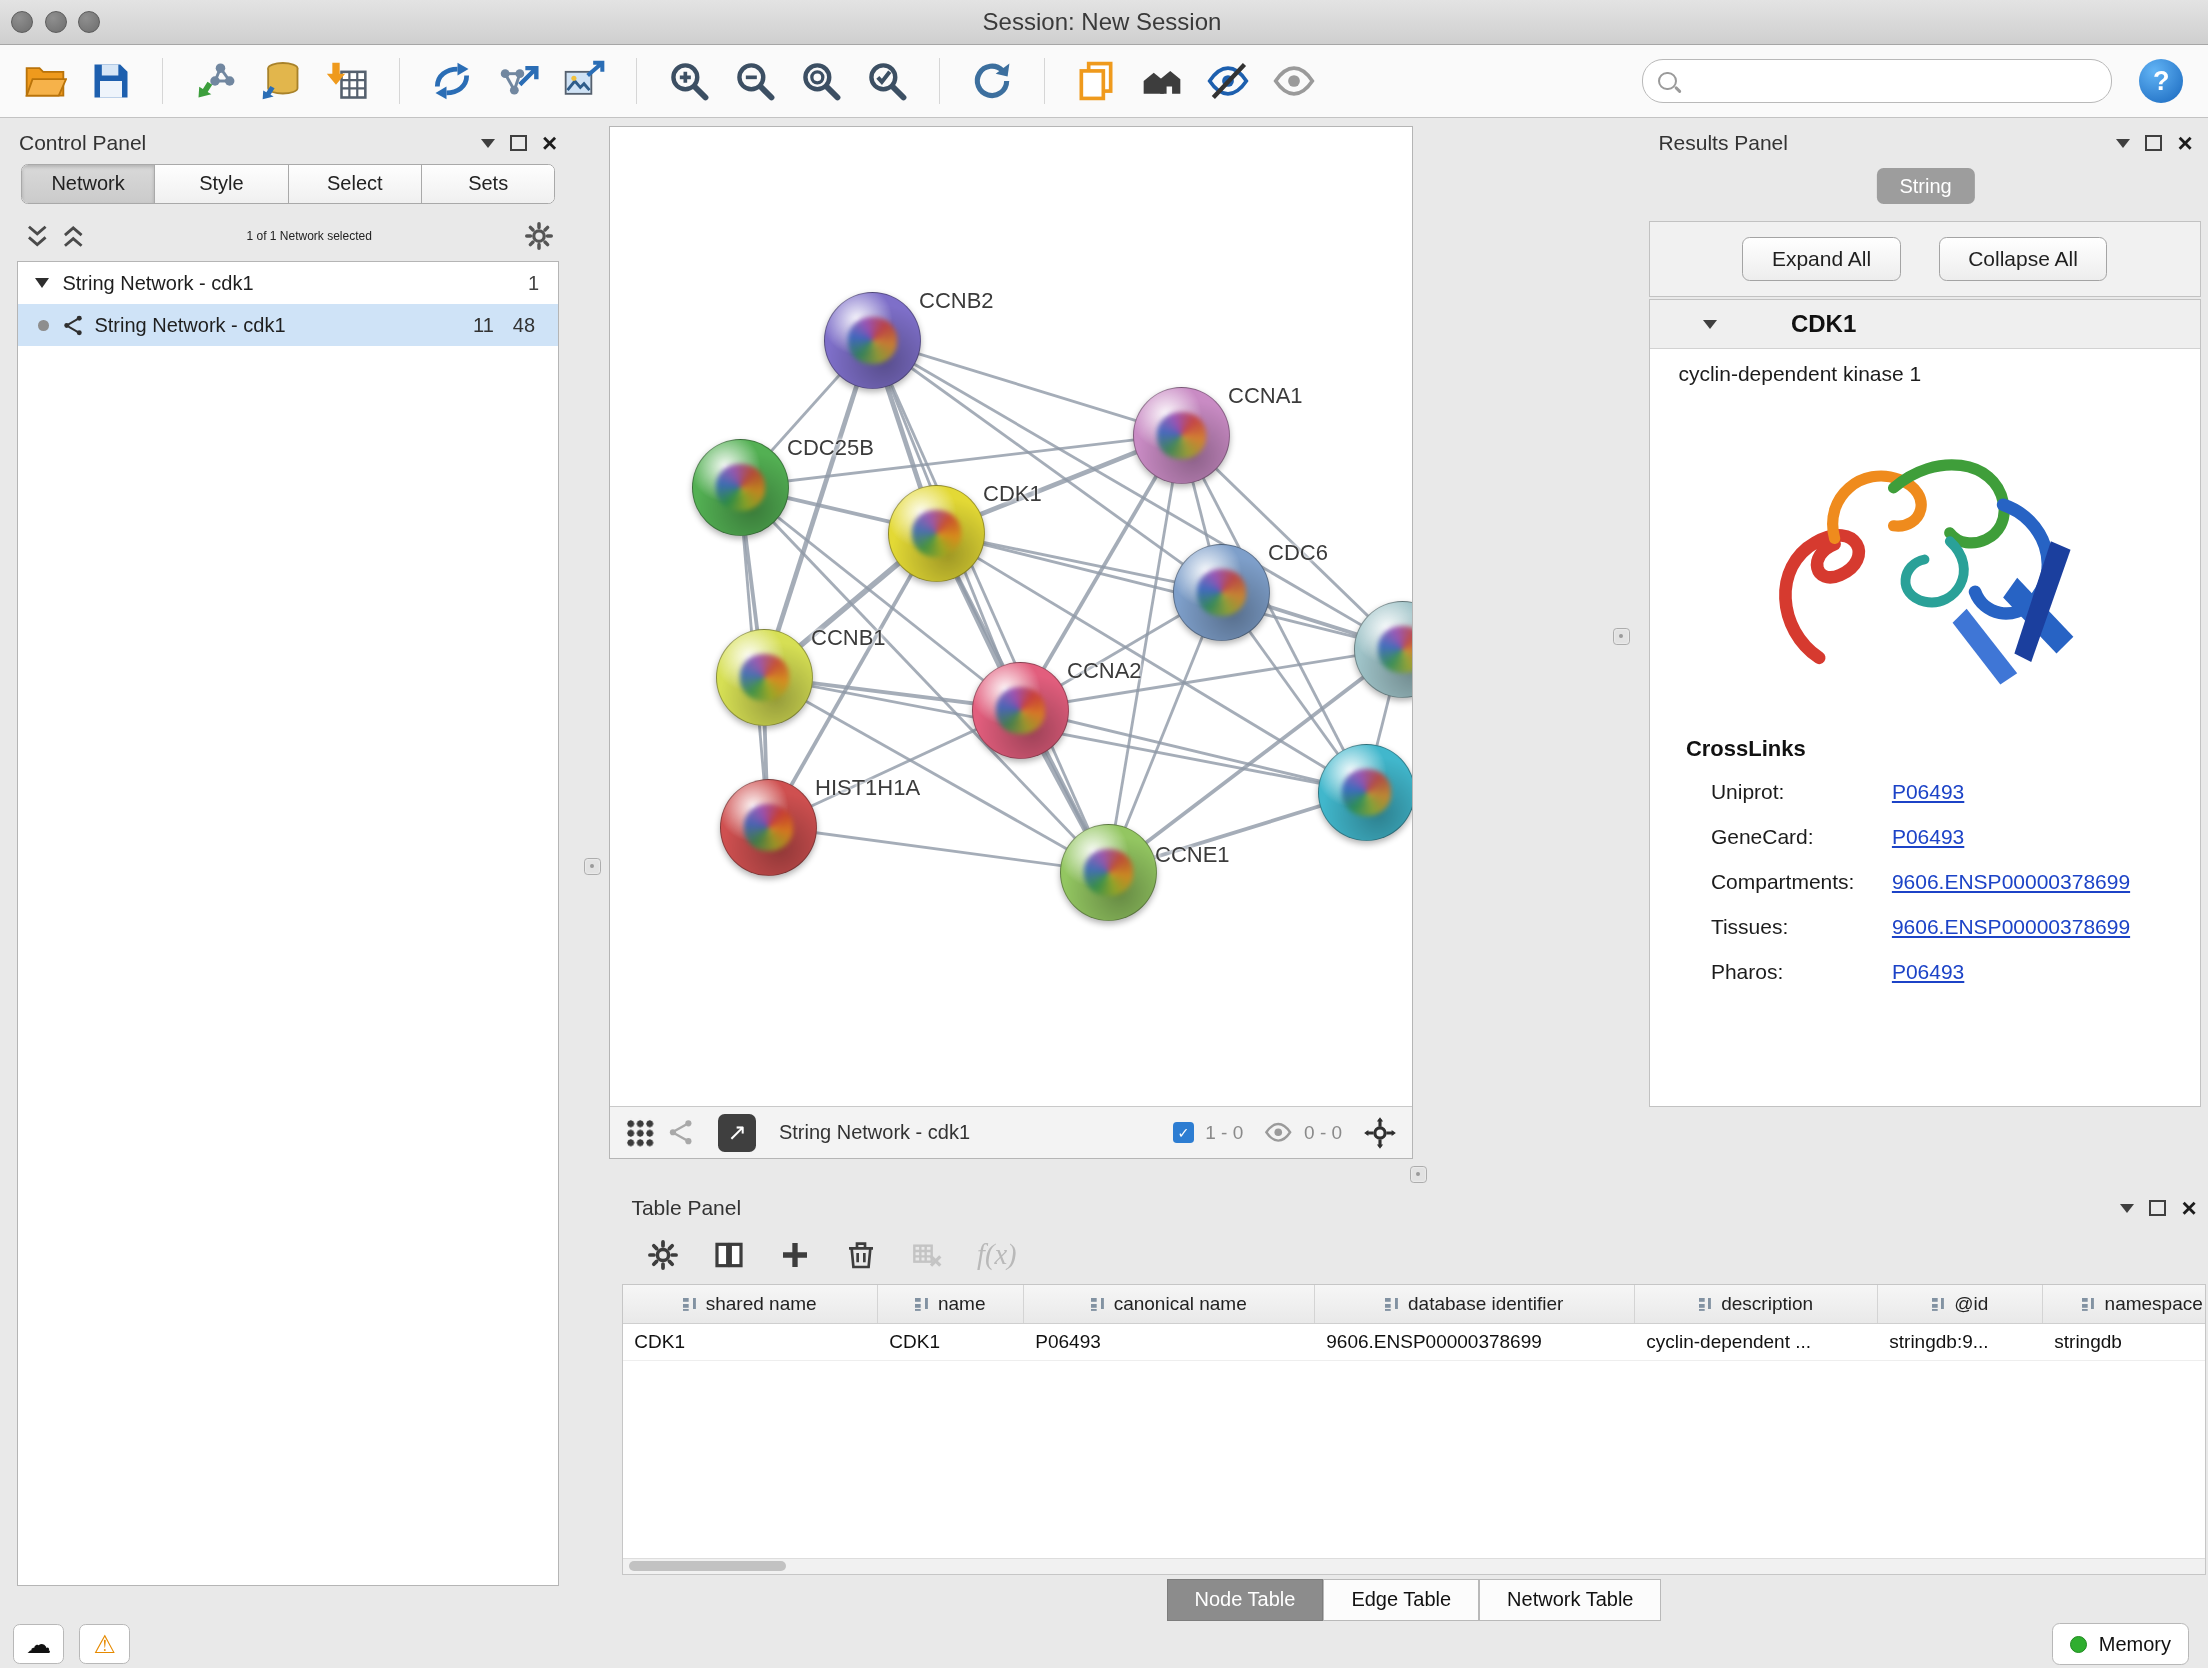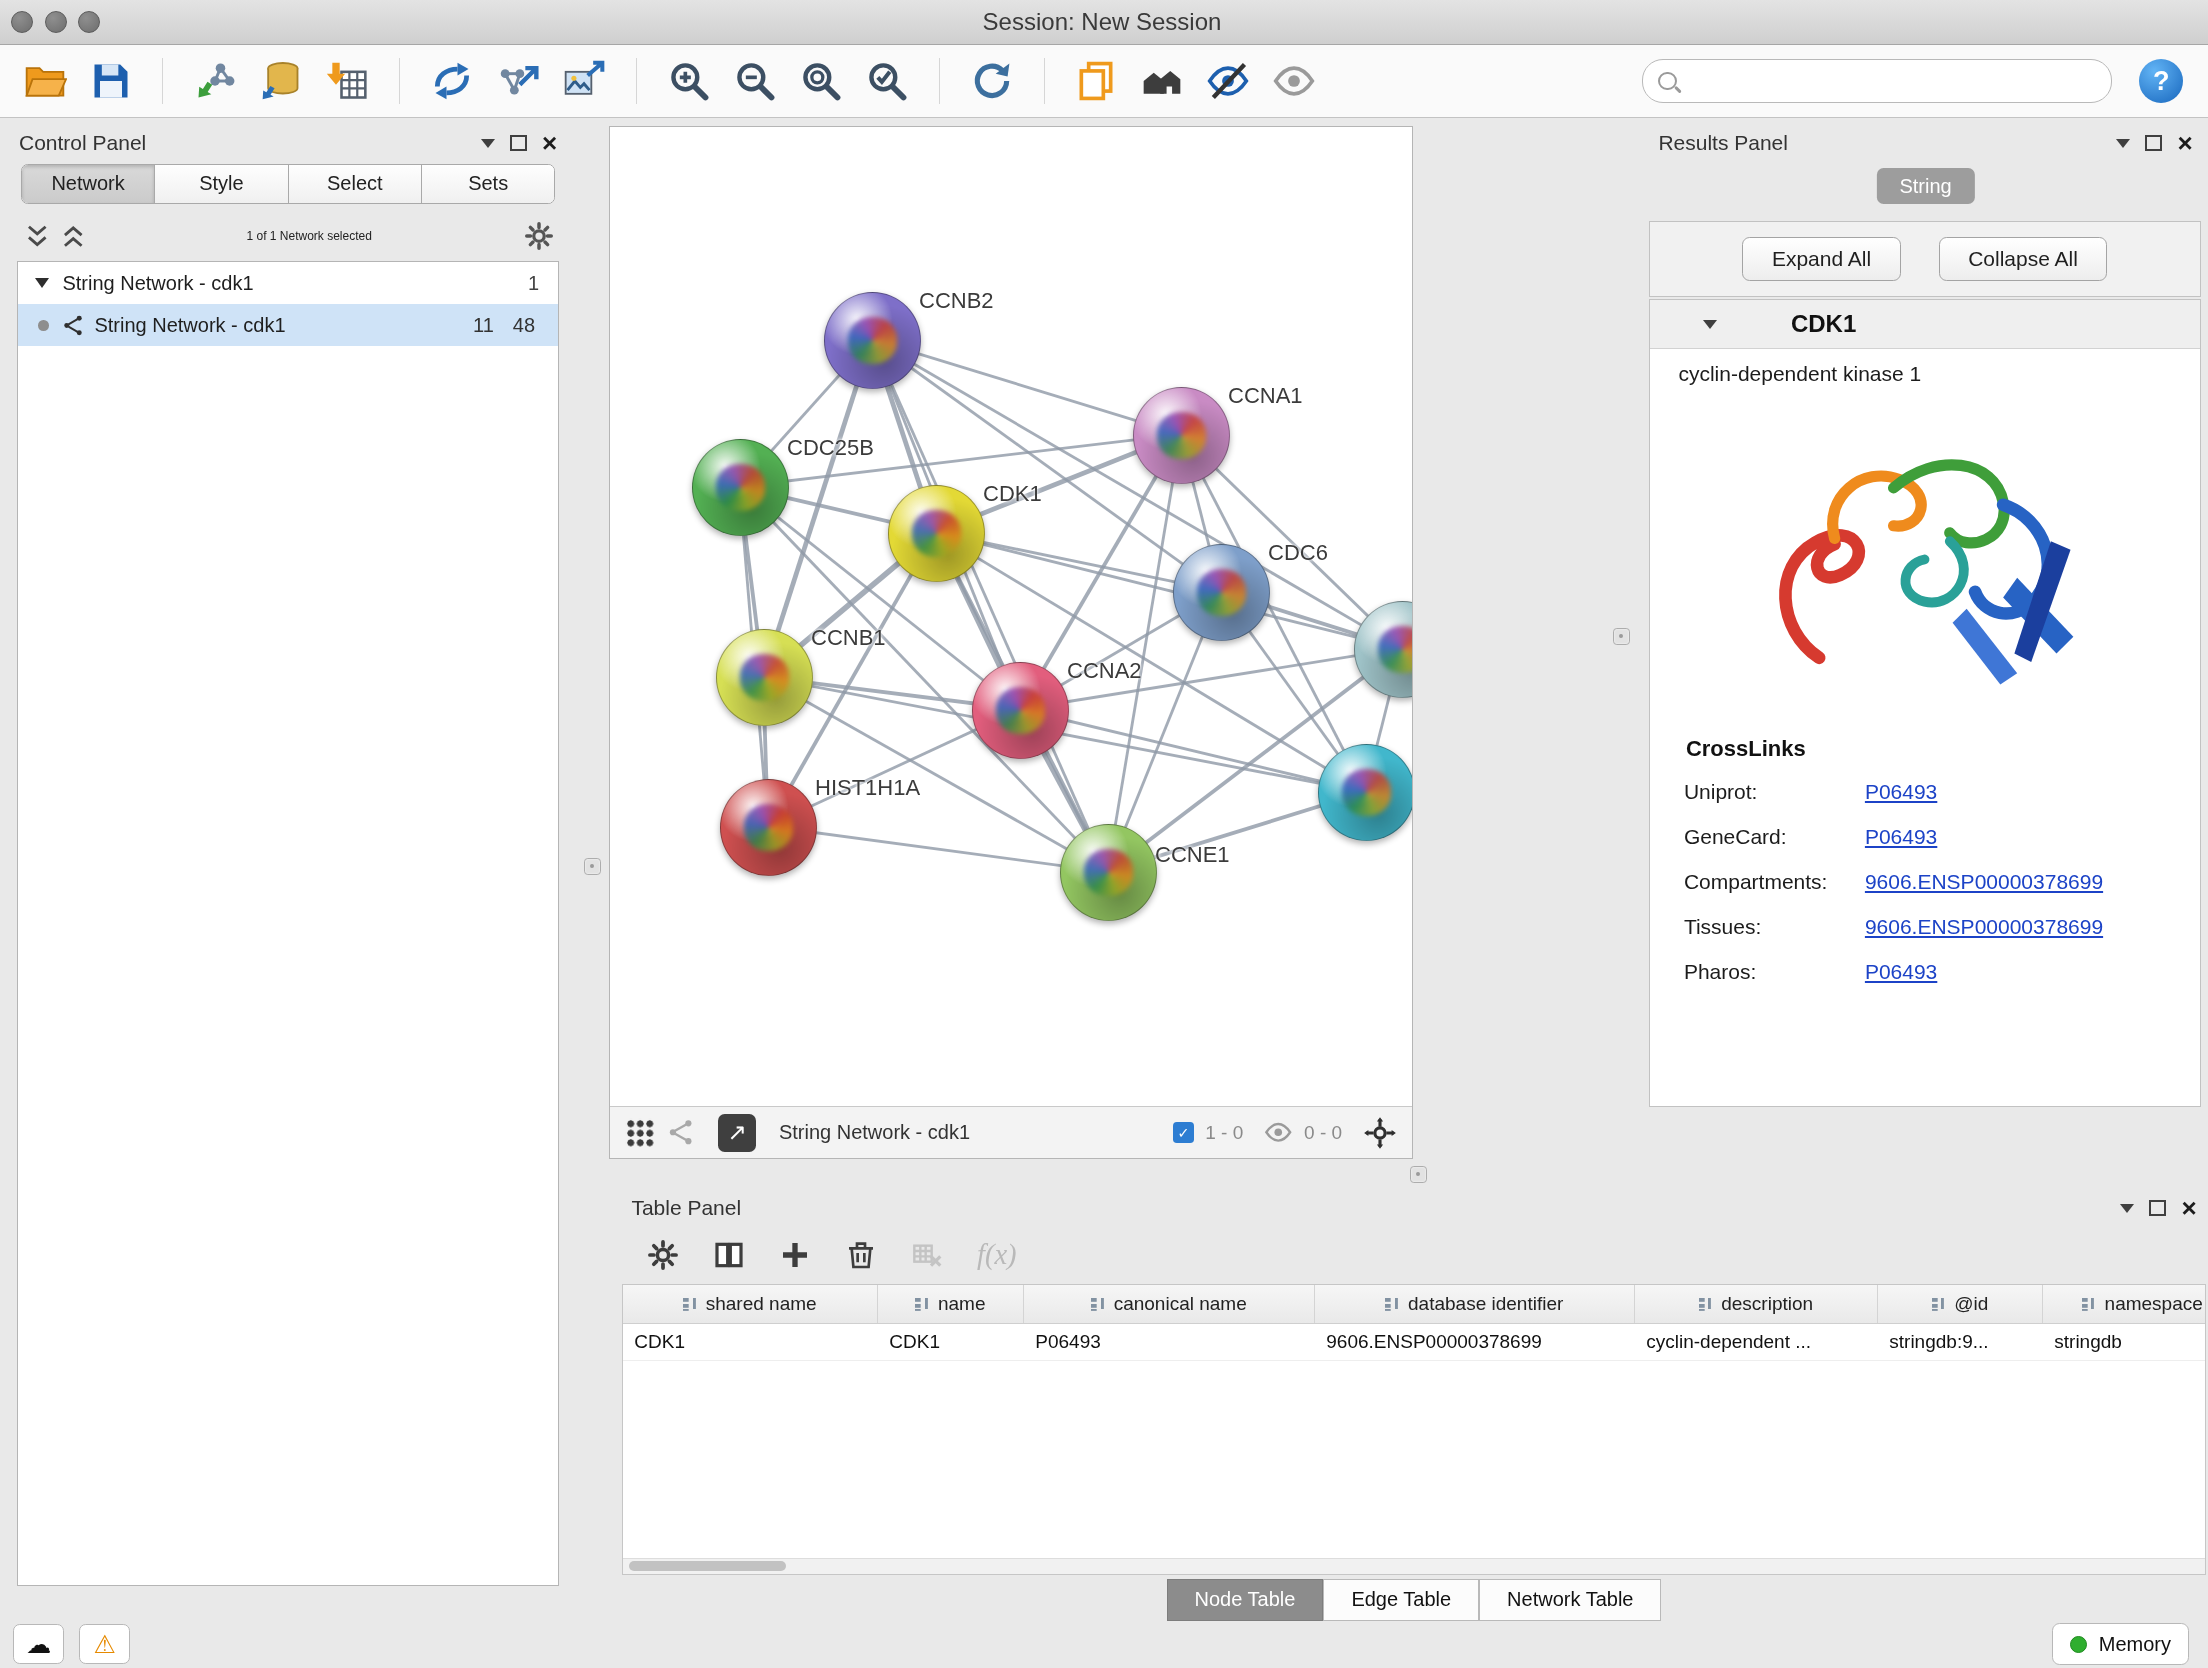--- a/index.html
+++ b/index.html
@@ -102,21 +102,21 @@
     font-size:21px;color:#1f1f1f;padding:8.6px 28.5px;}
   #rp-section{position:absolute;left:1.9px;top:173px;width:552px;height:808px;background:#fff;
     border:1px solid #c2c2c2;box-sizing:border-box;}
   #rp-sec-head{position:relative;height:48px;background:#efefef;border-bottom:1px solid #d2d2d2;
     display:flex;align-items:center;}
   #rp-sec-head .tri{position:absolute;left:53px;}
   #rp-sec-title{font-size:24px;font-weight:bold;color:#111;margin-left:141px;}
   #rp-subtitle{font-size:21px;color:#1c1c1c;padding:13.3px 0 5.7px 28.5px;}
   #protein-img{display:block;margin:5.7px auto 0 auto;}
   #xl-title{font-size:22px;font-weight:bold;color:#111;padding:15px 0 7.6px 36px;}
-  .xrow{display:flex;align-items:center;height:45px;padding-left:34px;}
+  .xrow{display:flex;align-items:center;height:45px;padding-left:61px;}
   .xlabel{width:181px;font-size:21px;color:#1c1c1c;}
   .xvalue{font-size:21px;color:#1c43c7;text-decoration:underline;}
 
   
   #table-panel{position:absolute;left:620px;top:1191px;width:1588px;height:430px;display:flex;flex-direction:column;}
   #tp-toolbar{display:flex;align-items:center;height:59px;padding:0 9.5px 0 27px;gap:34px;}
   .tp-ico{width:32px;height:32px;color:#3d3d3d;}
   .tp-ico svg{width:100%;height:100%;}
   .tp-ico.disabled{color:#c4c4c4;}
   #fx-label{font-family:"Liberation Serif",serif;font-style:italic;font-size:28.5px;color:#b9b9b9;}

